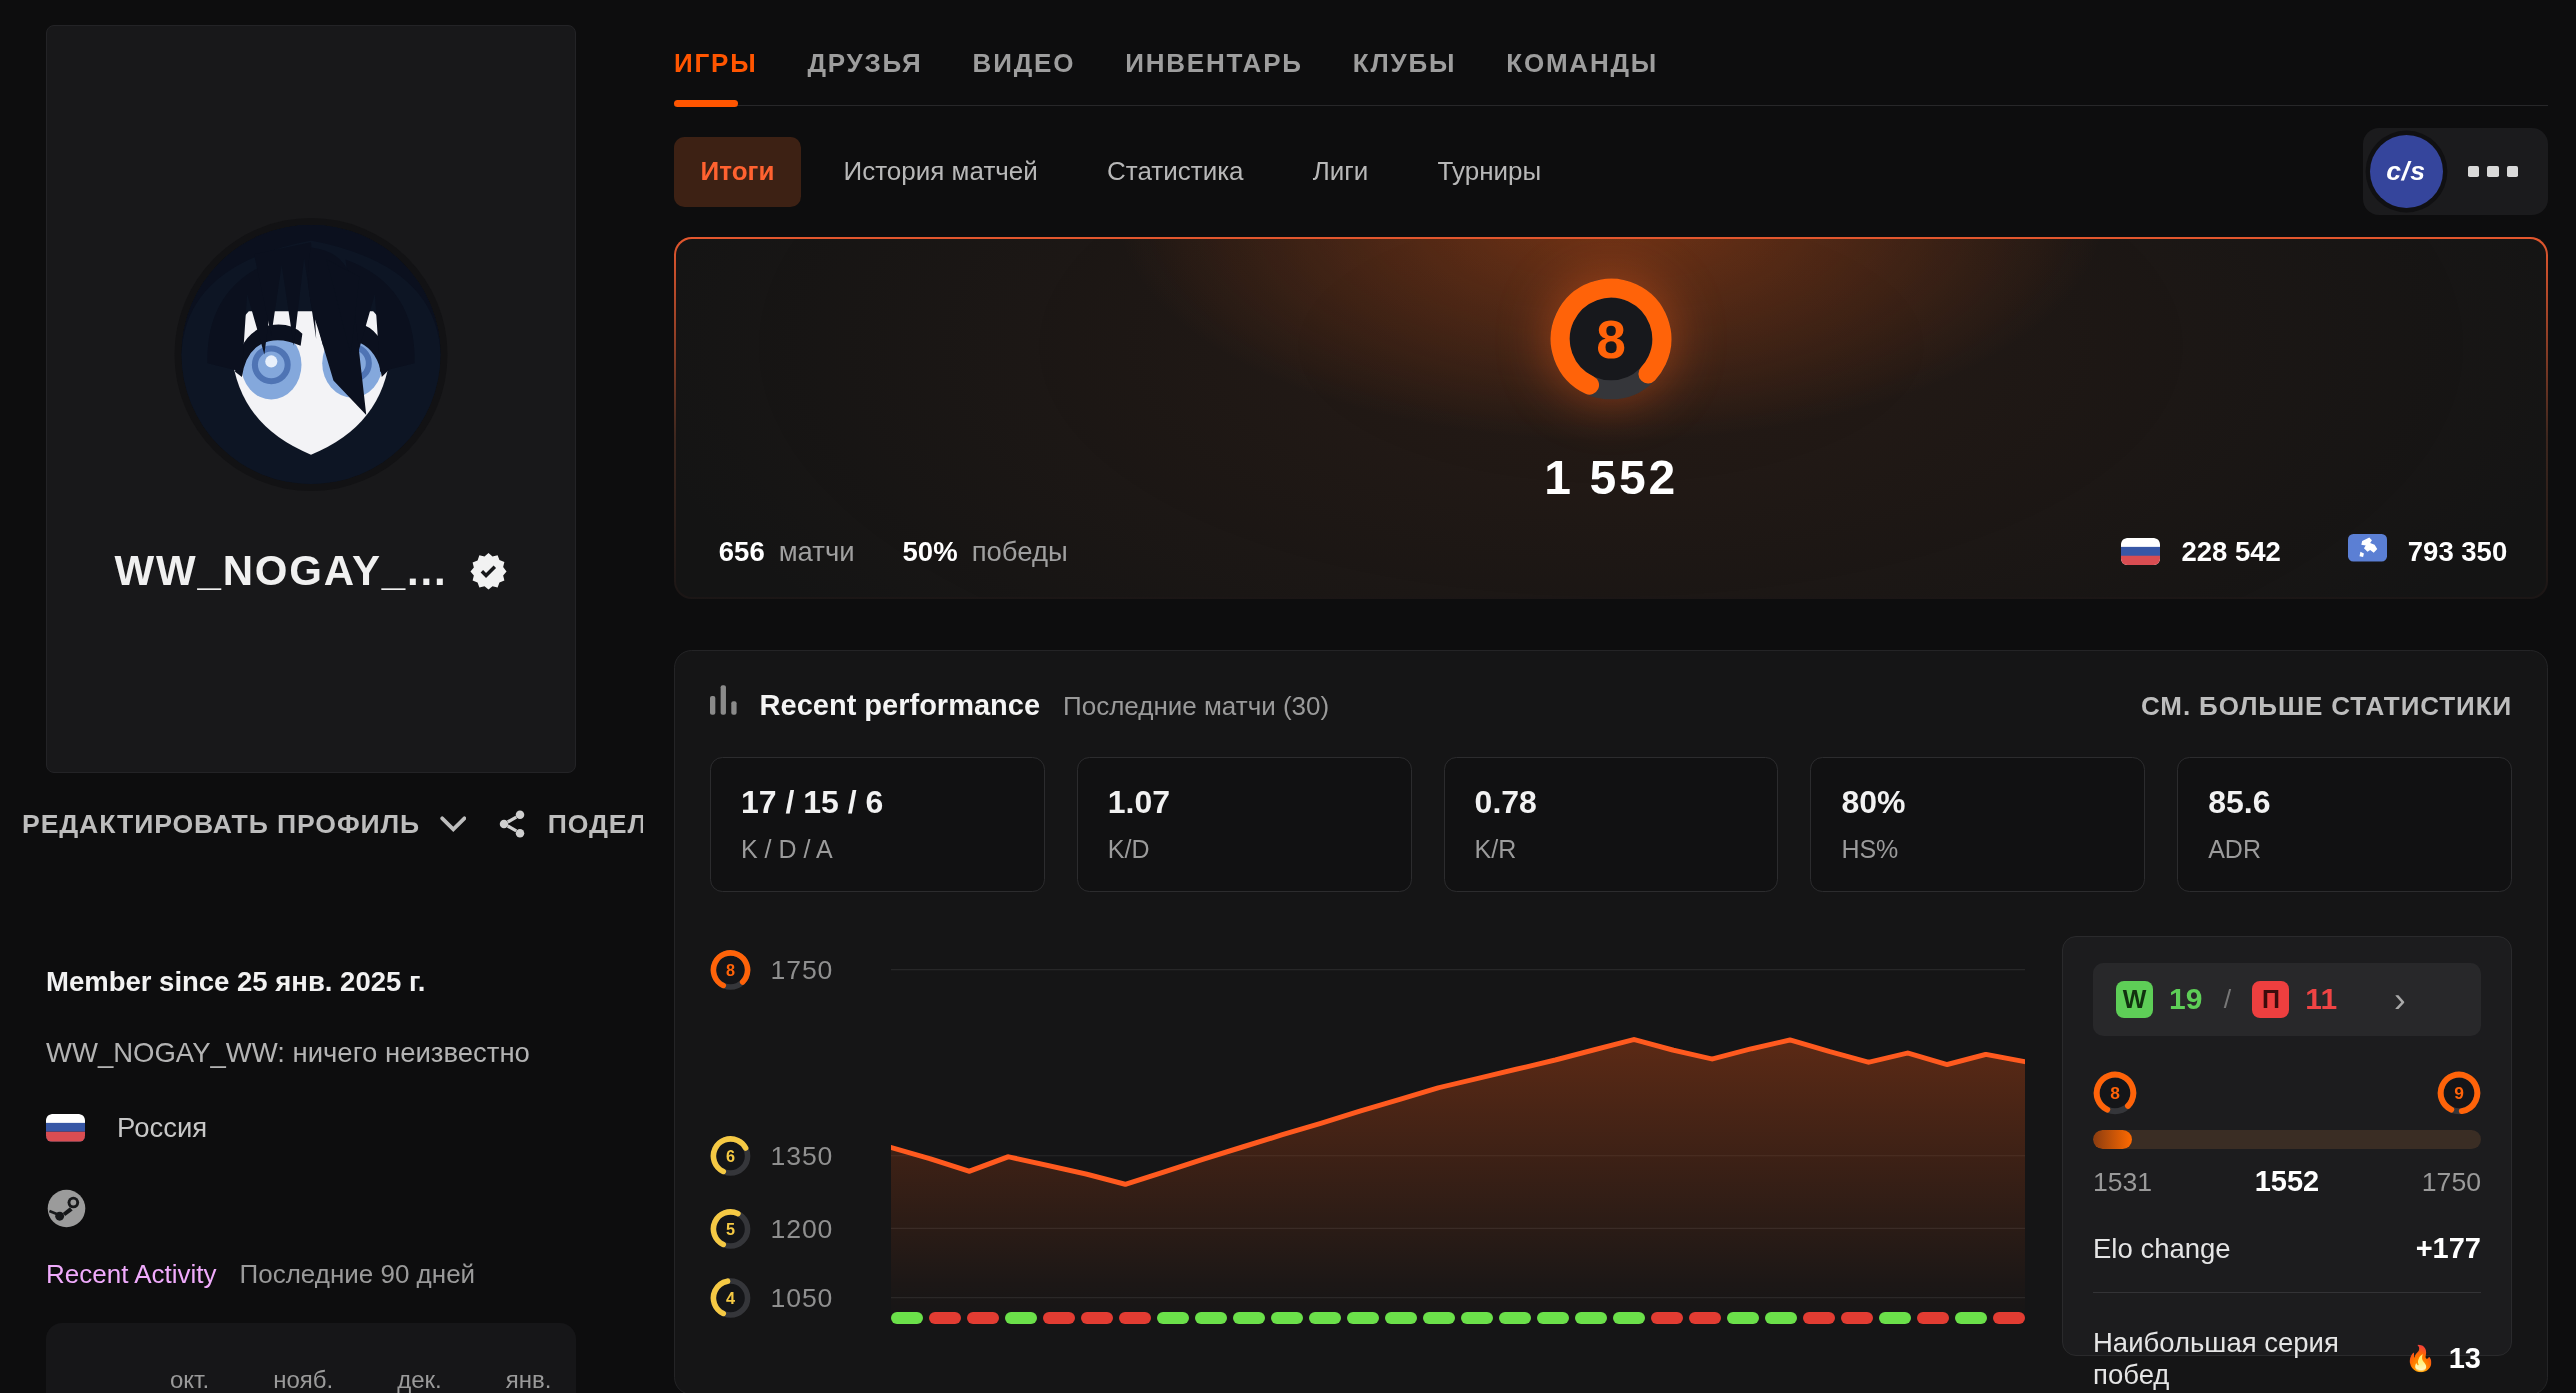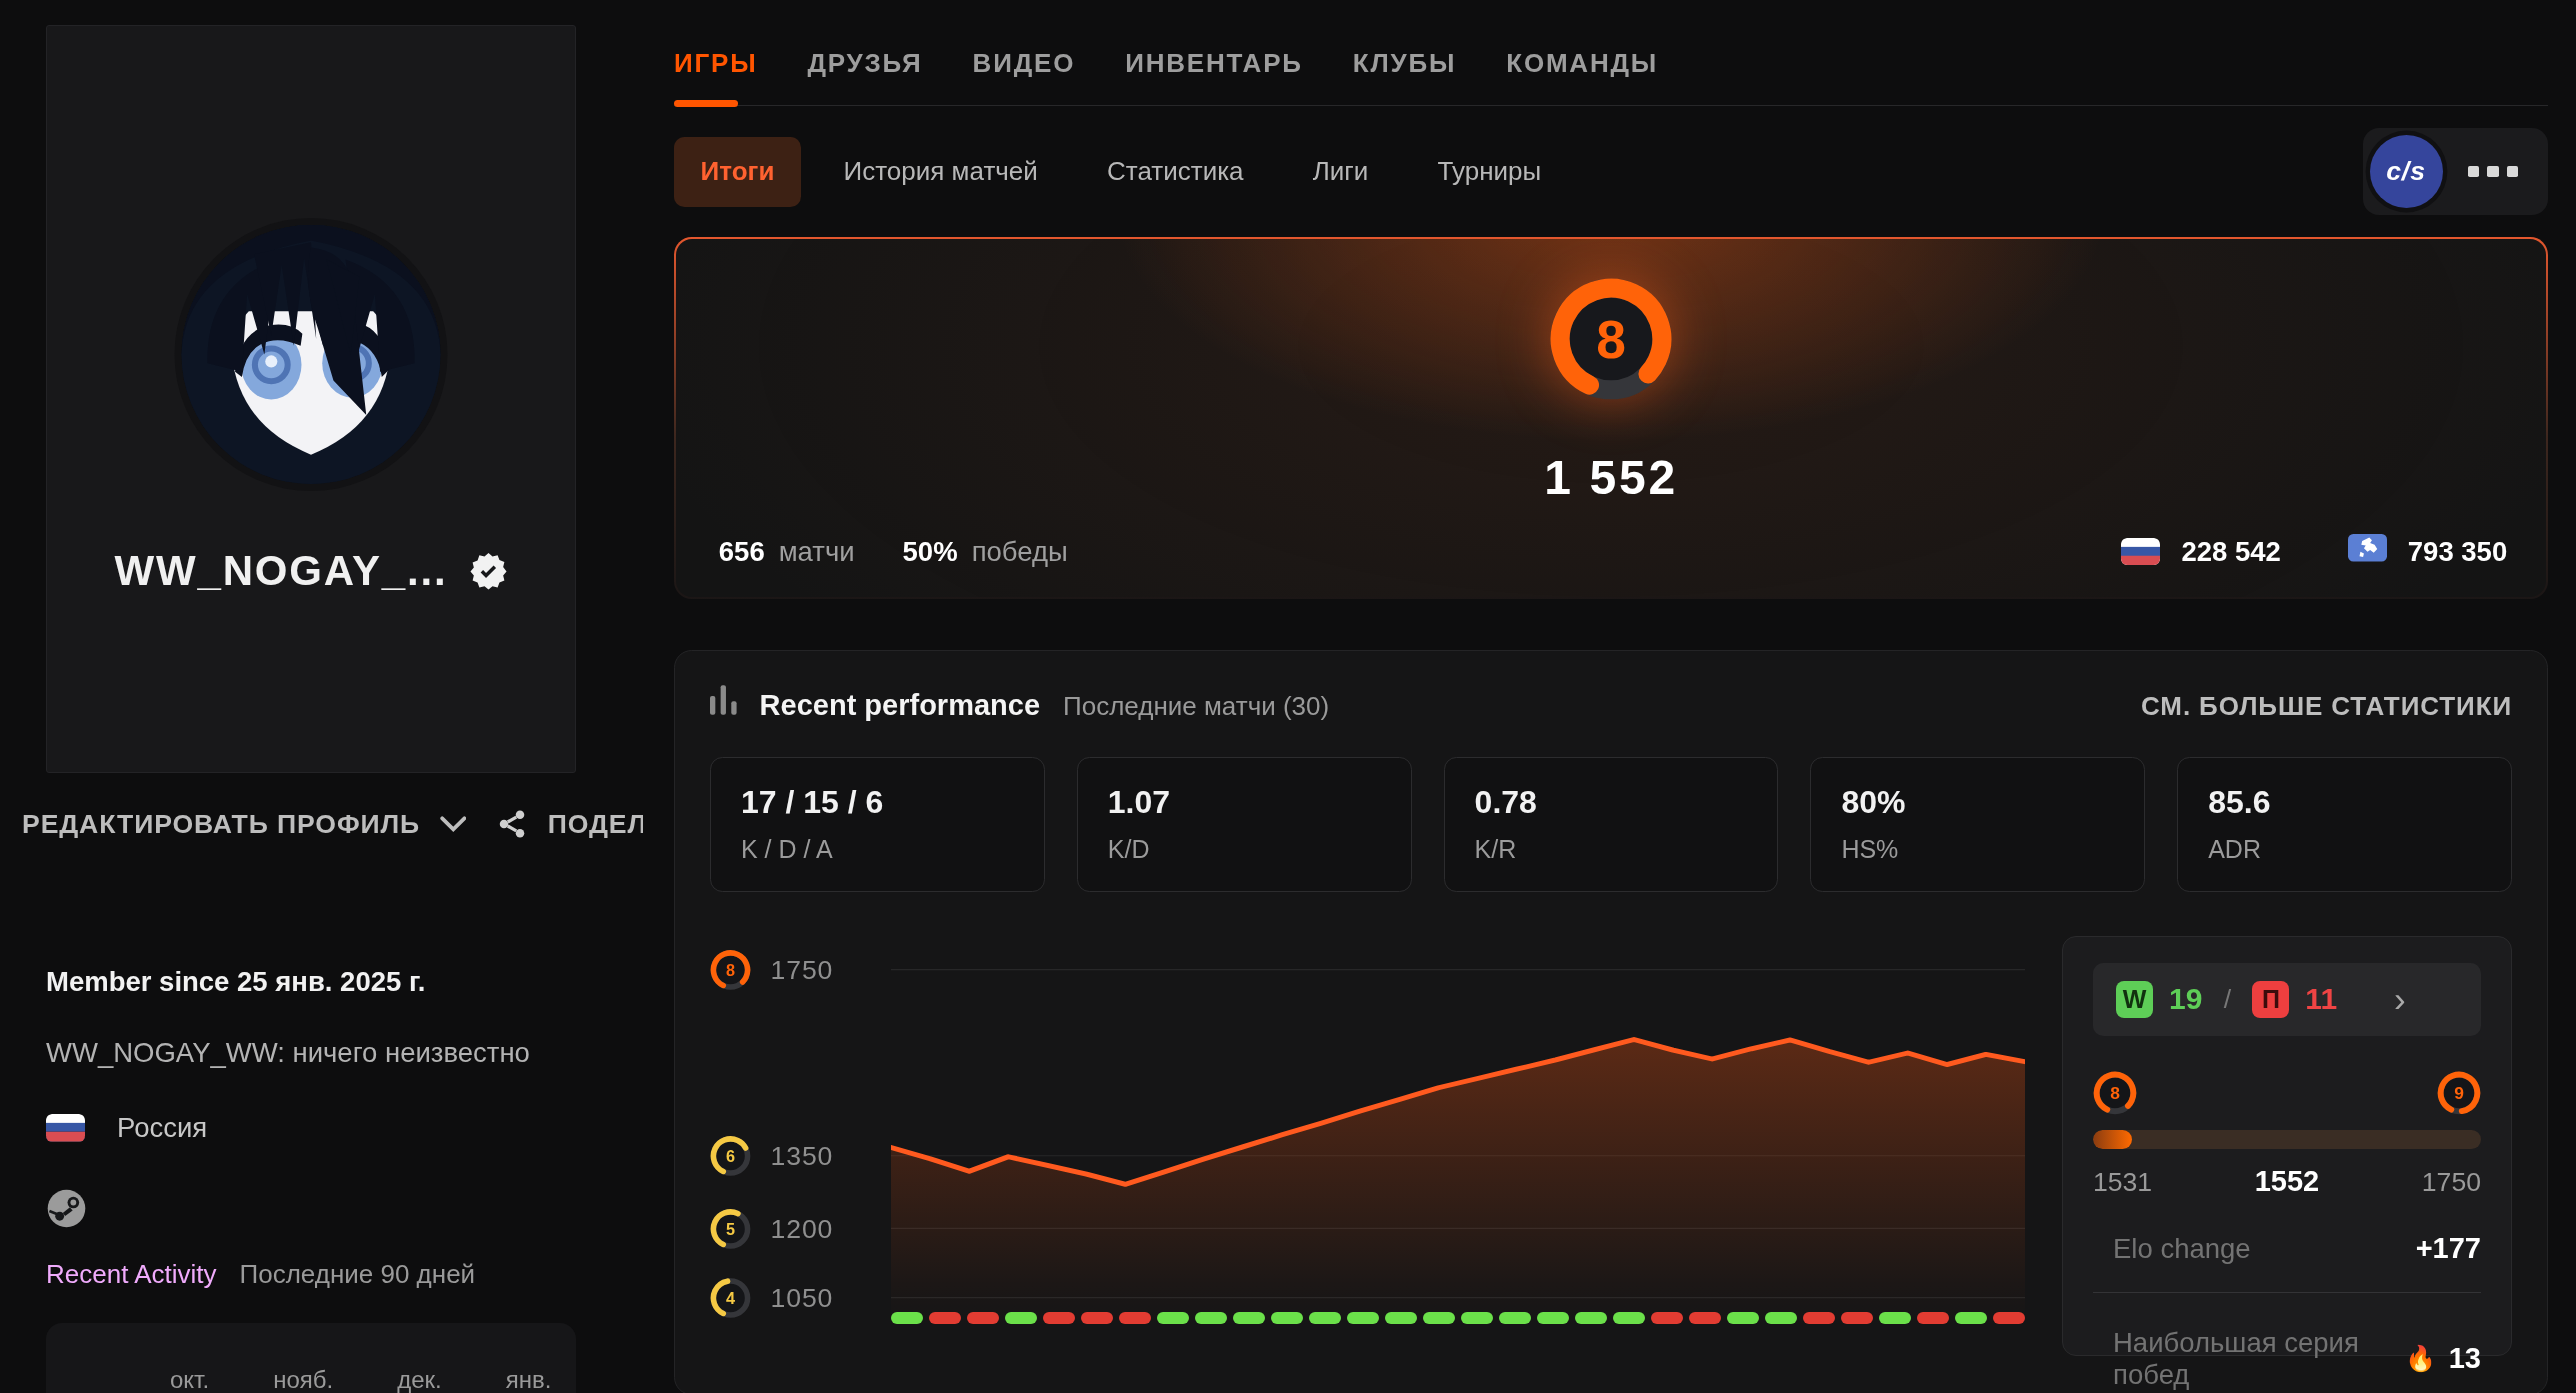--- a/index.html
+++ b/index.html
@@ -3,21 +3,21 @@
 <meta charset="utf-8">
 <style>
   * { margin:0; padding:0; box-sizing:border-box; }
   html,body { width:2576px; height:1393px; background:#0d0d0e; overflow:hidden;
               font-family:"Liberation Sans", sans-serif; color:#e8e8e8; }
   .layout { display:flex; width:100%; height:100%; }
 
   
   .leftcol { width:649px; flex:0 0 649px; position:relative; overflow:hidden; }
   .profile-card { position:absolute; left:46px; top:25px; width:530px; height:748px;
-    background:#18181a; border:0.9px solid #232326; border-radius:3px; }
+    background:#18181a; border:0.9px solid #232326; border-radius:8px; }
   .avatar-wrap { position:absolute; left:50%; top:199px; transform:translateX(-50%);
     width:259px; height:259px; border-radius:50%; overflow:hidden; background:#0d1524;
     box-shadow:0 0 0 7px #121214; }
   .nick-row { position:absolute; top:521px; width:100%; display:flex; justify-content:center;
     align-items:center; gap:23px; }
   .nick { font-size:42px; font-weight:bold; letter-spacing:1.8px; color:#f0f0f0; }
   .btn-row { position:absolute; left:22px; top:808px; width:621px; display:flex;
     align-items:center; gap:30px; white-space:nowrap; overflow:hidden; }
   .ghost-btn { display:flex; align-items:center; gap:19.5px; font-size:26.6px; font-weight:bold;
     letter-spacing:0.9px; color:#bdbdbd; cursor:pointer; }
@@ -110,21 +110,21 @@
   .slash { color:#777; font-size:26.6px; margin:0 5.3px; }
   .chev { color:#aaa; font-size:35px; margin-left:41px; line-height:0.8; }
   .gauges-row { display:flex; justify-content:space-between; margin-top:35px; }
   .track { margin-top:12.4px; height:19.5px; border-radius:9.8px; background:#3a2d24; overflow:hidden; }
   .fill { height:100%; border-radius:9.8px; background:linear-gradient(90deg,#8a3c10,#ff6a00); }
   .range-row { display:flex; align-items:baseline; margin-top:16px; }
   .range-row .min,.range-row .max { font-size:26.6px; color:#9a9a9a; width:98px; }
   .range-row .max { text-align:right; }
   .range-row .cur { flex:1; text-align:center; font-size:29px; font-weight:bold; color:#fff; }
   .kv { display:flex; align-items:center; margin-top:34px; font-size:27.5px; }
-  .kv .k { color:#737373;margin-left:20px; }
+  .kv .k { color:#e5e5e5; }
   .kv .v { margin-left:auto; font-weight:bold; color:#fff; font-size:29px; }
   .divider { height:0.9px; background:#333336; margin:26.6px 0 0 0; }
   .streak-right { margin-left:auto; display:flex; align-items:center; gap:12.4px; }
   .fire { font-size:25px; }
 </style>
 </head>
 <body>
 
 <div class="layout">
 

